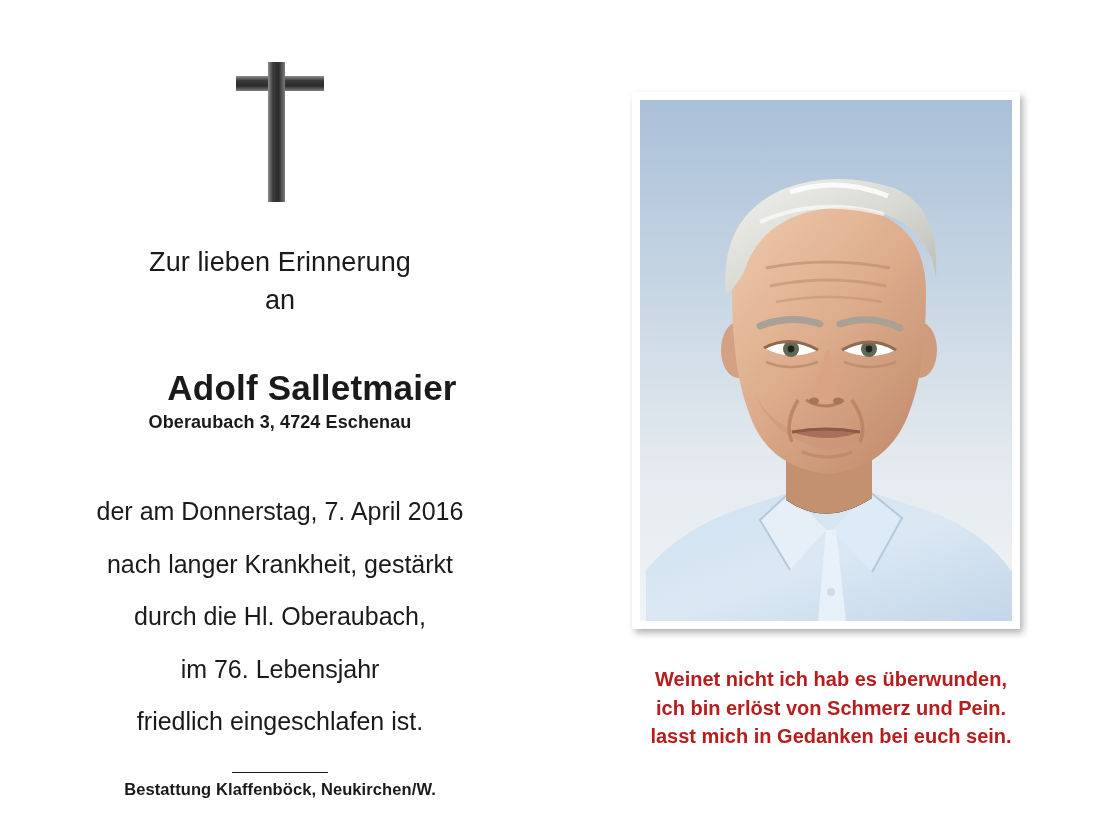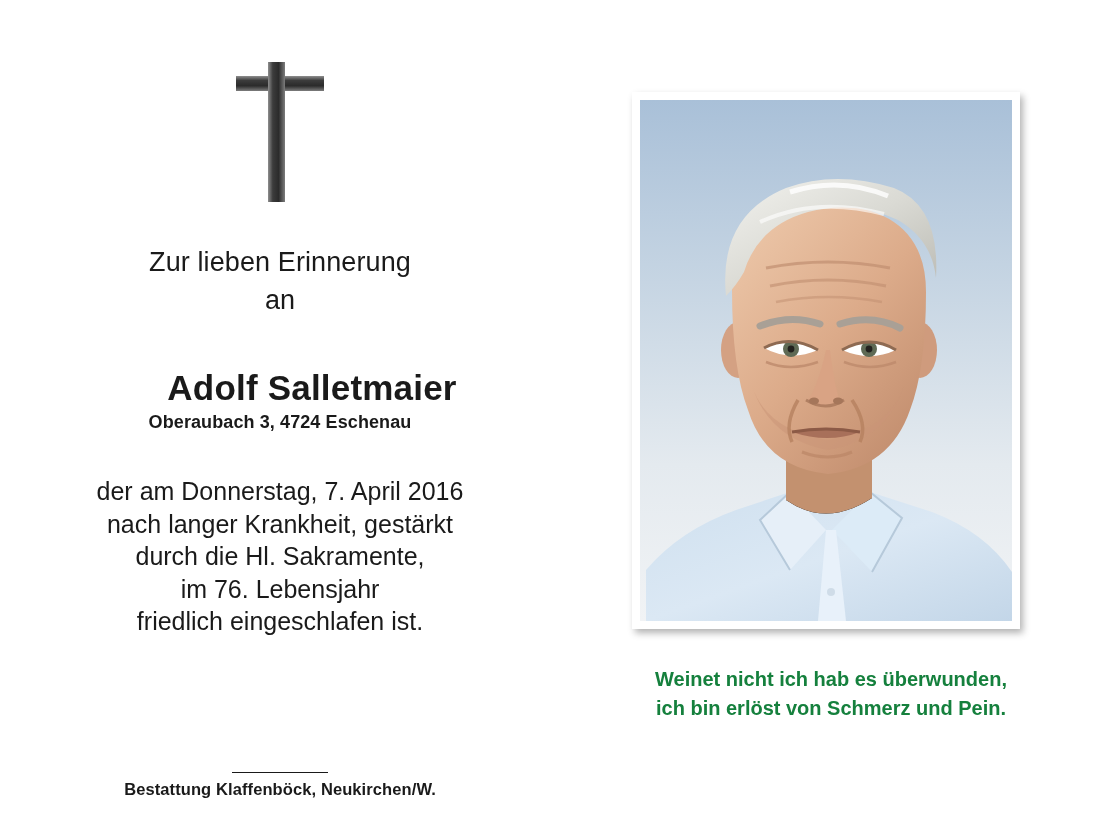--- a/index.html
+++ b/index.html
@@ -79,21 +79,21 @@
 
   .death-text {
     position: absolute;
     left: 0;
     top: 475px;
     width: 560px;
     font-size: 25px;
     line-height: 1.30;
     font-weight: 400;
   }
-  .death-text div { white-space: nowrap; }
+  .death-text div { white-space: nowrap; margin-top: 20px; }
 
   .divider {
     position: absolute;
     left: 232px;
     top: 772px;
     width: 96px;
     height: 0;
     border-top: 1.5px solid #1a1a1a;
   }
 
@@ -140,21 +140,21 @@
 
   .verse {
     position: absolute;
     left: 0;
     top: 665px;
     width: 542px;
     text-align: center;
     font-size: 20px;
     line-height: 1.43;
     font-weight: 600;
-    color: #15803d;
+    color: #b91c1c;
   }
   .verse div { white-space: nowrap; }
 </style>
 </head>
 <body>
 
 <div class="card">
 
   <div class="left-col">
 
@@ -183,21 +183,21 @@
       <span>Zur lieben Erinnerung</span>
       <span class="line2">an</span>
     </div>
 
     <div class="deceased-name">Adolf Salletmaier</div>
     <div class="deceased-address">Oberaubach 3, 4724 Eschenau</div>
 
     <div class="death-text">
       <div>der am Donnerstag, 7. April 2016</div>
       <div>nach langer Krankheit, gestärkt</div>
-      <div>durch die Hl. Sakramente,</div>
+      <div>durch die Hl. Oberaubach,</div>
       <div>im 76. Lebensjahr</div>
       <div>friedlich eingeschlafen ist.</div>
     </div>
 
     <div class="divider"></div>
 
     <div class="funeral-home">Bestattung Klaffenböck, Neukirchen/W.</div>
   </div>
 
   <div class="right-col">
@@ -293,16 +293,17 @@
           <path d="M152 332 Q186 326 220 332" fill="none" stroke="#8c5a46" stroke-width="3"></path>
 
           <path d="M162 352 Q188 362 212 352" fill="none" stroke="#bb8666" stroke-width="3" opacity="0.7"></path>
         </svg>
       </div>
     </div>
 
     <div class="verse">
       <div>Weinet nicht ich hab es überwunden,</div>
       <div>ich bin erlöst von Schmerz und Pein.</div>
+      <div>lasst mich in Gedanken bei euch sein.</div>
     </div>
   </div>
 
 </div>
 
 </body></html>

